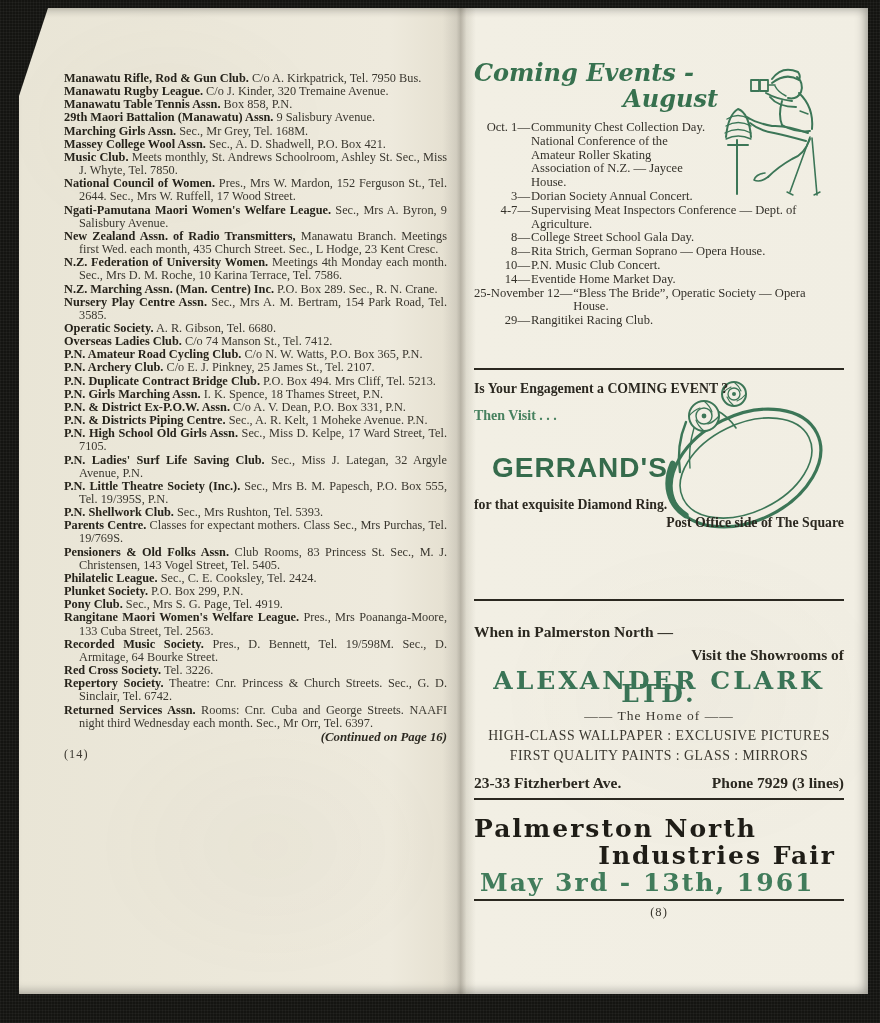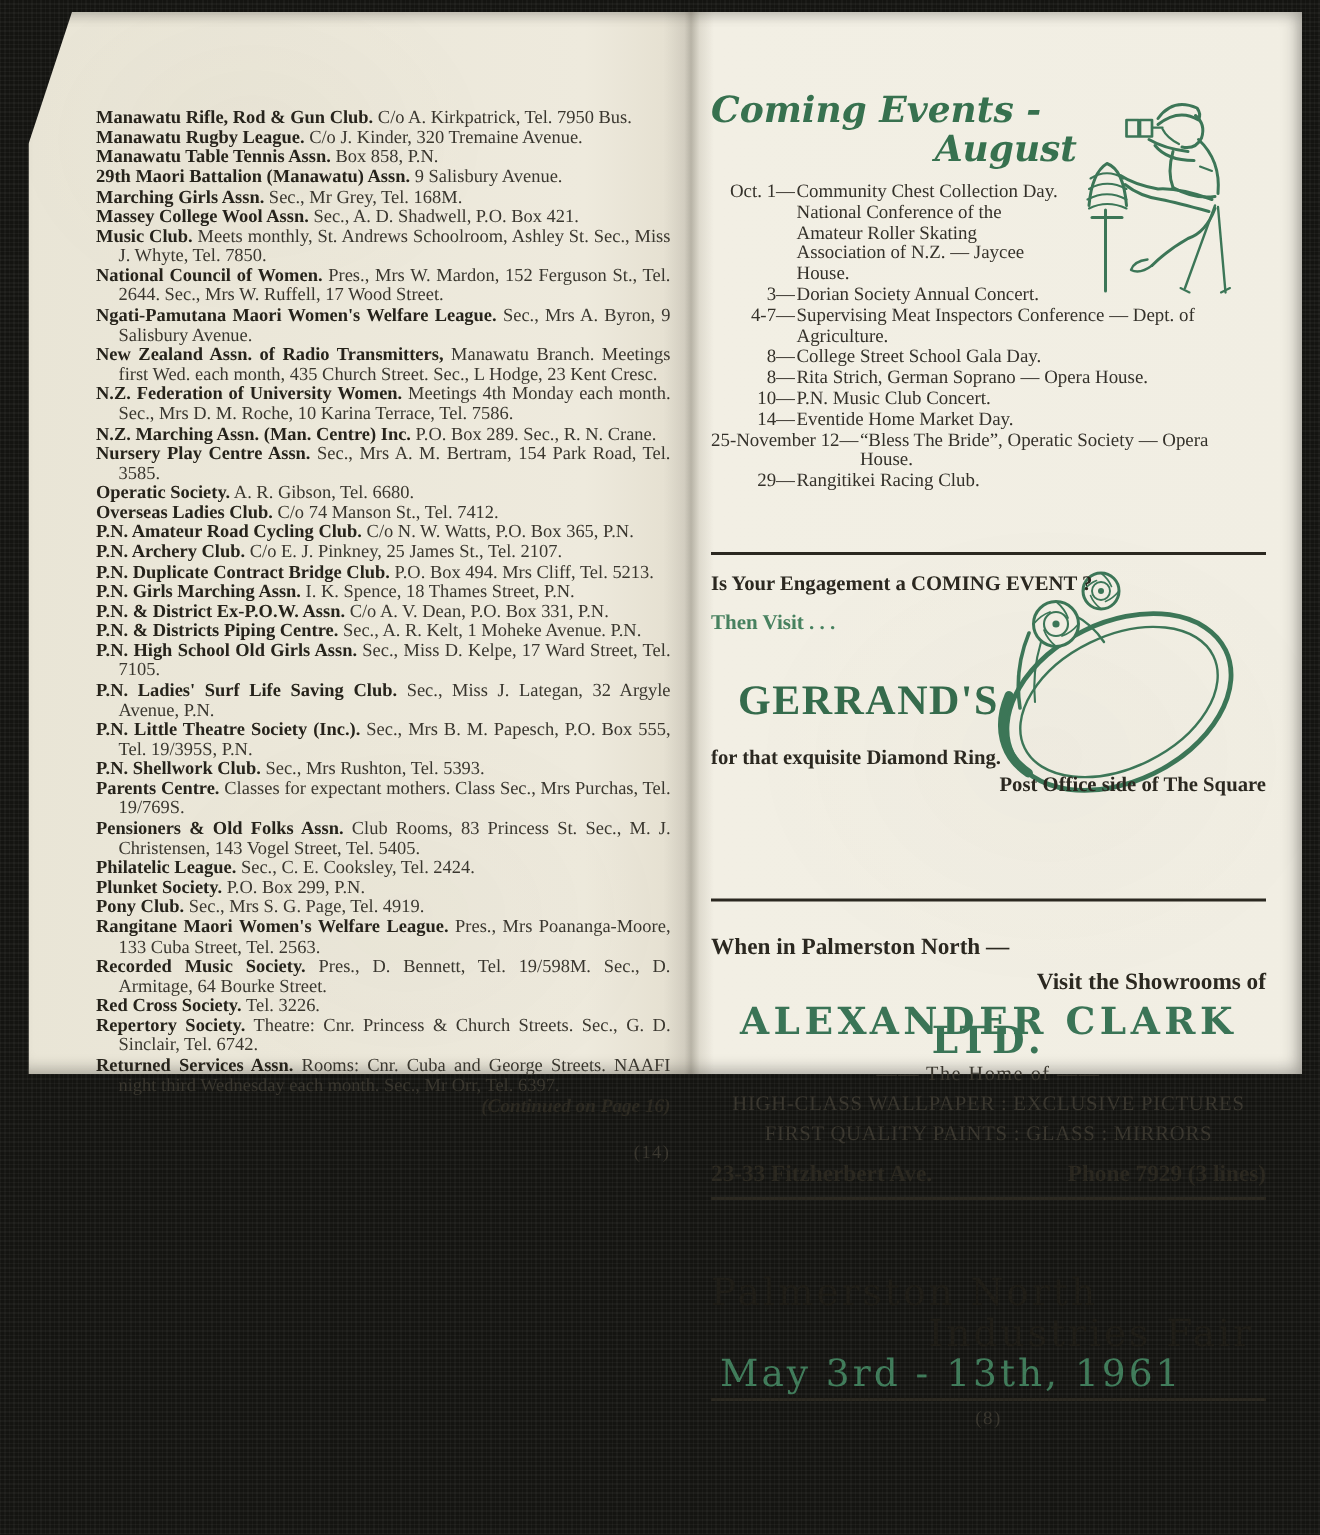--- a/index.html
+++ b/index.html
@@ -9,21 +9,21 @@
     font-family:"Liberation Serif","DejaVu Serif",serif;
   }
   
   body::before{
     content:"";position:absolute;inset:0;
     background:
       repeating-linear-gradient(0deg, rgba(255,255,255,.035) 0 1px, transparent 1px 3px),
       repeating-linear-gradient(90deg, rgba(255,255,255,.03) 0 1px, transparent 1px 3px);
   }
   .spread{
-    position:absolute;left:14px;top:8px;width:854px;height:708px;
+    position:absolute;left:14px;top:8px;width:854px;height:986px;
     background:linear-gradient(90deg,#e9e5d6 0%,#eeeadd 44%,#e6e1d2 50%,#f2efe4 54%,#f1eee3 100%);
     clip-path:polygon(34px 0, 854px 0, 854px 986px, 5px 986px, 5px 88px);
     box-shadow:inset -5px 0 10px rgba(0,0,0,.18), inset 0 -5px 9px rgba(0,0,0,.14), inset 0 4px 7px rgba(0,0,0,.10);
   }
   .gutter{
     position:absolute;left:428px;top:0;width:34px;height:100%;
     background:linear-gradient(90deg, transparent 0%, rgba(75,68,52,.16) 42%, rgba(60,54,40,.30) 55%, rgba(75,68,52,.10) 72%, transparent 100%);
   }
   .mottle{
     position:absolute;inset:0;pointer-events:none;opacity:.5;
@@ -34,21 +34,21 @@
   }
 
   
   .page-left{
     position:absolute;left:50px;top:64px;width:383px;
     color:#3a372f;font-size:12.3px;line-height:13.15px;
   }
   .entry{padding-left:15px;text-indent:-15px;text-align:justify;hyphens:auto;}
   .ename{font-weight:bold;color:#26231b;}
   .continued{font-style:italic;font-weight:bold;text-align:right;margin-top:1px;color:#2d2a22;font-size:12.8px;}
-  .pagenum{text-align:right;margin-top:18px;color:#3a372f;letter-spacing:1px;}
+  .pagenum{text-align:left;margin-top:4px;color:#3a372f;letter-spacing:1px;}
 
   
   .page-right{
     position:absolute;left:460px;top:52px;width:370px;
     color:#34312a;font-size:12.6px;line-height:13.8px;
   }
   .ce-head{width:250px;color:#37714f;font-family:"DejaVu Serif","Liberation Serif",serif;
     font-weight:bold;font-style:italic;font-size:24px;line-height:26px;position:relative;z-index:1;}
   .ce-head .l2{text-align:right;padding-right:6px;}
   .events-wrap{position:relative;margin-top:9px;min-height:238px;}
@@ -57,35 +57,35 @@
   .ev-datewrap{flex:0 0 auto;min-width:56px;text-align:right;white-space:nowrap;}
   .ev-text{flex:1 1 auto;padding-left:1px;}
   .ev-text.narrow .ev-p{max-width:180px;}
   .ev-p{margin:0;}
   .rule{border:0;border-top:2px solid #2b2820;margin:9px 0 0 0;}
 
   .gerrand{position:relative;padding-top:12px;min-height:208px;}
   .ring-illus{position:absolute;right:-6px;top:6px;width:226px;height:184px;z-index:0;pointer-events:none;}
   .g-question{font-weight:bold;font-size:13.8px;color:#2b2820;position:relative;z-index:1;}
   .g-visit{margin-top:13px;font-weight:bold;font-size:14px;color:#47815f;position:relative;z-index:1;}
-  .g-name{margin:38px 0 0 18px;color:#356b4c;font-family:Liberation Serif, serif;
+  .g-name{margin:38px 0 0 18px;color:#356b4c;font-family:Liberation Sans, sans-serif;
     font-weight:bold;font-size:28px;letter-spacing:1px;position:relative;z-index:1;}
   .g-tag{margin-top:24px;font-weight:bold;font-size:13.8px;color:#2b2820;position:relative;z-index:1;}
   .g-loc{margin-top:4px;font-weight:bold;font-size:13.8px;color:#2b2820;text-align:right;position:relative;z-index:1;}
 
   .clark{padding-top:24px;}
   .c-l1{font-weight:bold;font-size:15.5px;color:#2b2820;}
   .c-l2{font-weight:bold;font-size:15.5px;color:#2b2820;text-align:right;margin-top:9px;}
   .c-name{margin-top:12px;text-align:center;color:#3a7456;font-family:"DejaVu Serif","Liberation Serif",serif;
     font-weight:bold;font-size:25px;letter-spacing:3px;}
   .c-home{margin-top:8px;text-align:center;font-size:13.5px;color:#3a372f;letter-spacing:1px;}
   .c-prod{margin-top:6px;text-align:center;font-size:13.8px;color:#3a372f;letter-spacing:.5px;}
   .c-addr{margin-top:13px;display:flex;justify-content:space-between;font-weight:bold;font-size:15.5px;color:#2b2820;}
 
-  .fair{padding-top:11px;font-family:"DejaVu Serif","Liberation Serif",serif;font-weight:normal;margin-top:44px;}
+  .fair{padding-top:22px;font-family:"DejaVu Serif","Liberation Serif",serif;font-weight:bold;}
   .f-l1{font-size:25px;color:#1f1d17;letter-spacing:2px;}
   .f-l2{font-size:25px;color:#1f1d17;letter-spacing:2px;text-align:right;padding-right:8px;margin-top:13px;}
   .f-dates{font-size:25px;color:#417c5b;letter-spacing:2px;margin-top:13px;padding-left:6px;}
   .pagenum-r{text-align:center;margin-top:5px;color:#3a372f;letter-spacing:1px;font-size:12.6px;}
 
   .sketch{stroke:#3c7657;fill:none;stroke-width:2;stroke-linecap:round;stroke-linejoin:round;}
 </style>
 </head>
 <body>
 

